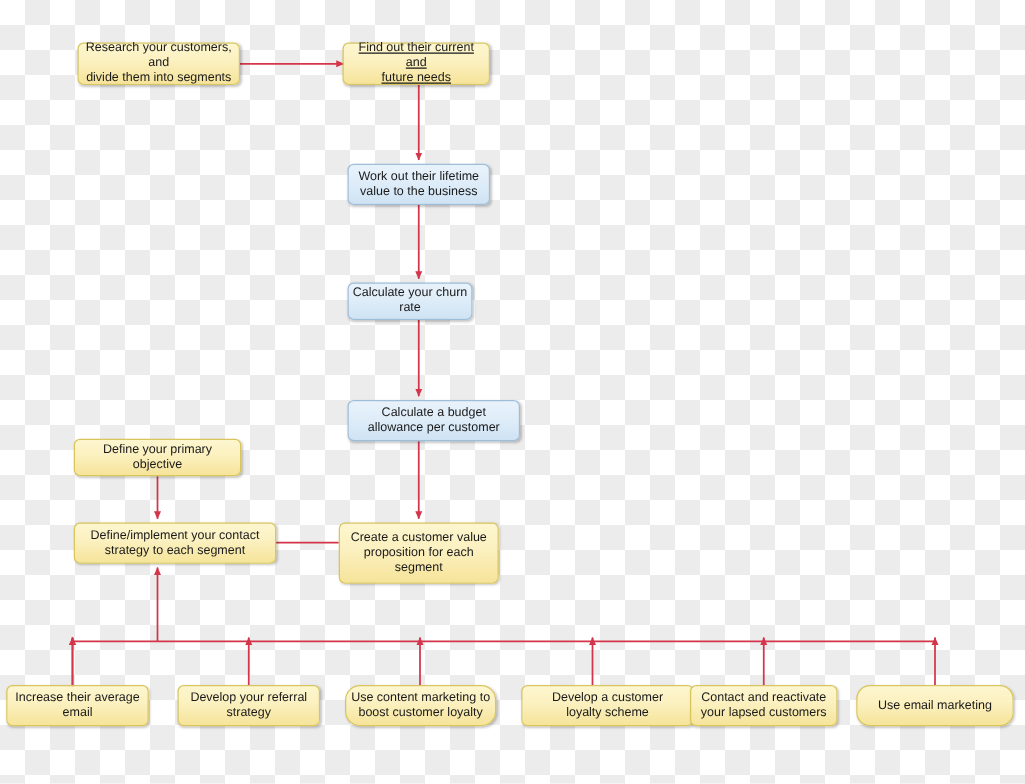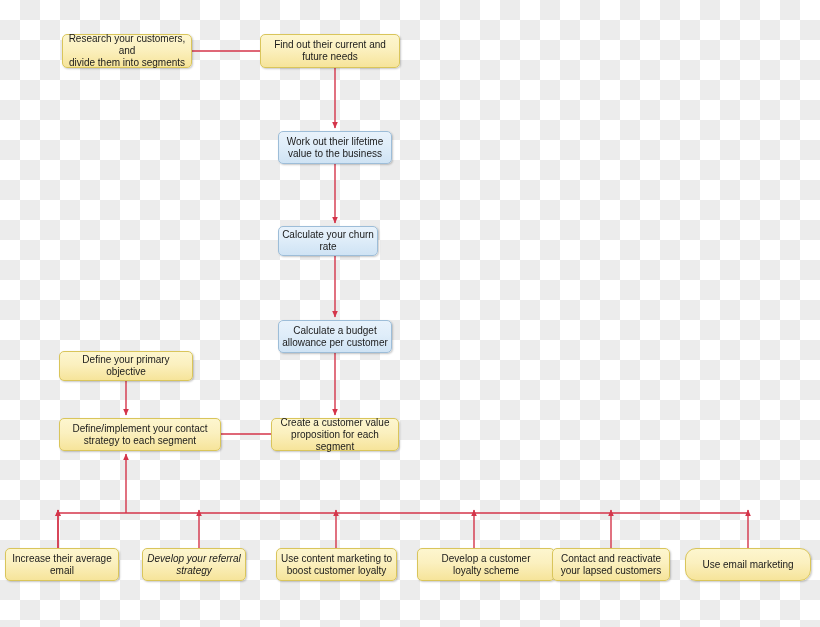--- a/index.html
+++ b/index.html
@@ -100,82 +100,82 @@
     </g>
   </svg>
 
   <div class="node yellow" style="left:62px; top:34px; width:130px; height:34px;">
     <span>
       <span>Research your customers, and</span>
       <span>divide them into segments</span>
     </span>
   </div>
 
-  <div class="node yellow" style="left:260px; top:34px; width:140px; height:34px;">
+  <div class="node yellow" style="left:274px; top:34px; width:118px; height:34px;text-decoration:underline;">
     <span>
       <span>Find out their current and</span>
       <span>future needs</span>
     </span>
   </div>
 
   <div class="node blue" style="left:278px; top:131px; width:114px; height:33px;">
     <span>
       <span>Work out their lifetime</span>
       <span>value to the business</span>
     </span>
   </div>
 
   <div class="node blue" style="left:278px; top:226px; width:100px; height:30px;">
     <span>
       <span>Calculate your churn rate</span>
     </span>
   </div>
 
-  <div class="node blue" style="left:278px; top:320px; width:114px; height:33px;">
+  <div class="node blue" style="left:278px; top:320px; width:138px; height:33px;">
     <span>
       <span>Calculate a budget</span>
       <span>allowance per customer</span>
     </span>
   </div>
 
   <div class="node yellow" style="left:59px; top:351px; width:134px; height:30px;">
     <span>
       <span>Define your primary objective</span>
     </span>
   </div>
 
   <div class="node yellow" style="left:59px; top:418px; width:162px; height:33px;">
     <span>
       <span>Define/implement your contact</span>
       <span>strategy to each segment</span>
     </span>
   </div>
 
-  <div class="node yellow" style="left:271px; top:418px; width:128px; height:33px;">
+  <div class="node yellow" style="left:271px; top:418px; width:128px; height:49px;">
     <span>
       <span>Create a customer value</span>
       <span>proposition for each segment</span>
     </span>
   </div>
 
   <div class="node yellow" style="left:5px; top:548px; width:114px; height:33px;">
     <span>
       <span>Increase their average</span>
       <span>email</span>
     </span>
   </div>
 
-  <div class="node yellow" style="left:142px; top:548px; width:104px; height:33px;font-style:italic;">
+  <div class="node yellow" style="left:142px; top:548px; width:114px; height:33px;">
     <span>
       <span>Develop your referral</span>
       <span>strategy</span>
     </span>
   </div>
 
-  <div class="node yellow" style="left:276px; top:548px; width:121px; height:33px;">
+  <div class="node yellow" style="left:276px; top:548px; width:121px; height:33px;border-radius:12px;">
     <span>
       <span>Use content marketing to</span>
       <span>boost customer loyalty</span>
     </span>
   </div>
 
   <div class="node yellow" style="left:417px; top:548px; width:138px; height:33px;">
     <span>
       <span>Develop a customer</span>
       <span>loyalty scheme</span>

